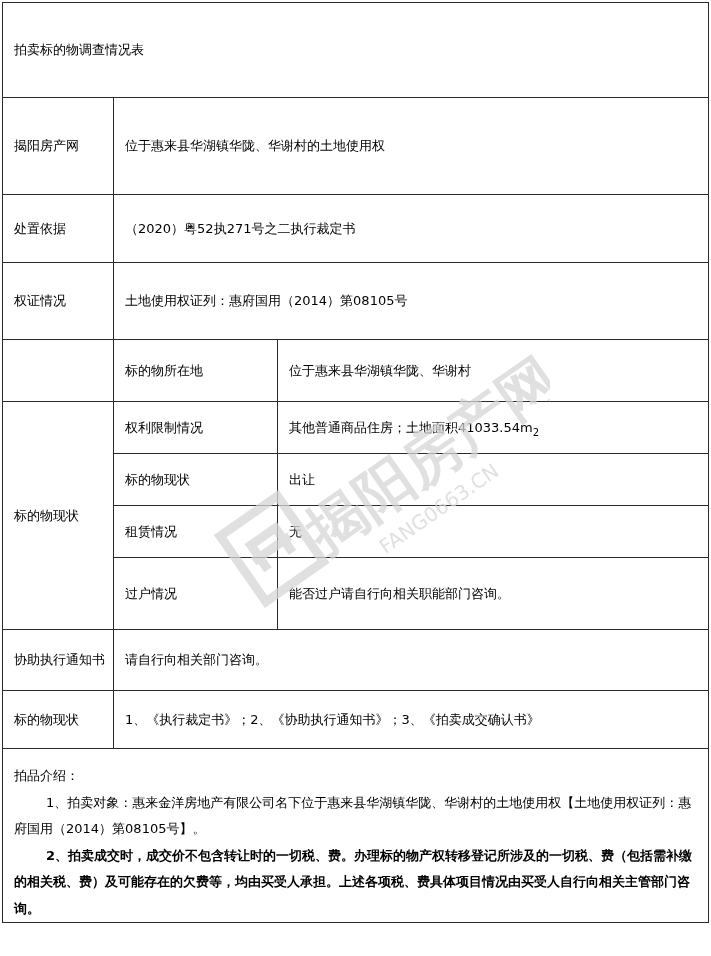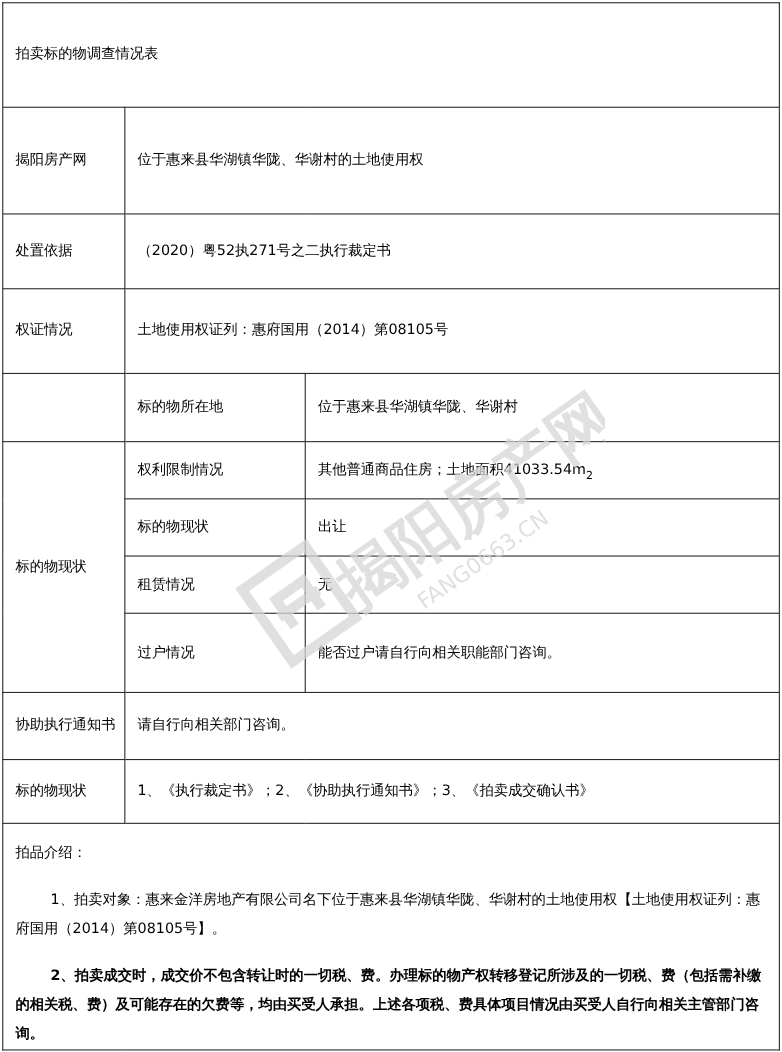--- a/index.html
+++ b/index.html
@@ -5,21 +5,21 @@
   html, body { margin: 0; padding: 0; background: #ffffff; }
   body { width: 711px; height: 956px; position: relative; overflow: hidden;
          font-family: "DejaVu Sans", "Liberation Sans", sans-serif; color: #333333; font-size: 13px; }
   .tbl { position: absolute; left: 2px; top: 2px; width: 707px; border-collapse: collapse; table-layout: fixed; }
   .tbl td { border: 1.5px solid #2b2b2b; padding: 0 0 0 11px; vertical-align: middle; font-size: 13px; line-height: 18px; color: #000000; }
   .c1 { width: 111px; }
   .c2 { width: 164px; }
   .c3 { width: auto; }
   .intro { vertical-align: top !important; padding: 14px 12px 0 11px !important; }
   .intro p { margin: 0; line-height: 26.5px; }
-  .intro .ind { text-indent: 32px; margin-top: 16px; }
+  .intro .ind { text-indent: 32px; }
   .intro b { font-weight: bold; }
   sub { font-size: 10px; vertical-align: -4px; line-height: 0; }
   .wm { position: absolute; left: 190px; top: 345px; width: 360px; height: 270px; pointer-events: none; }
 </style>
 </head>
 <body>
 
 <table class="tbl">
   <colgroup>
       <col class="c1">

